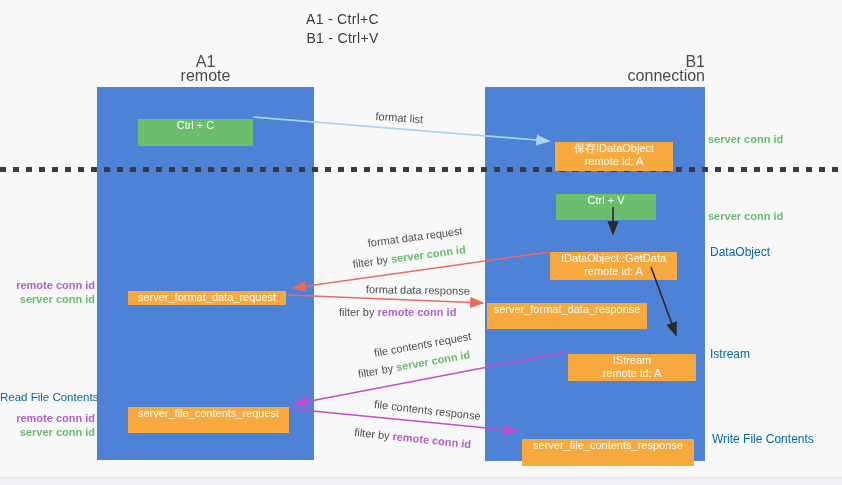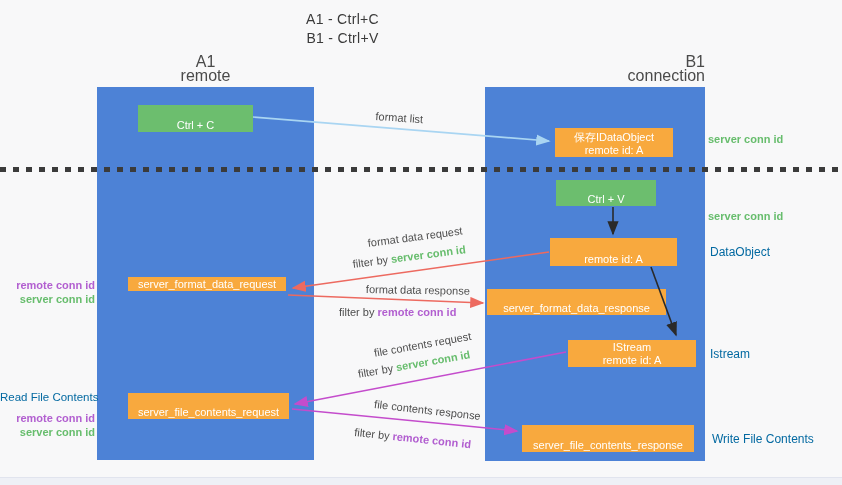--- a/index.html
+++ b/index.html
@@ -22,22 +22,22 @@
 
   .column { position:absolute; background:var(--column-blue,#4d82d6); z-index:1; }
 
   .dotted {
     position:absolute; left:0; top:167px; width:842px; height:5px; z-index:2;
     background:repeating-linear-gradient(to right, #3b3b3b 0 6px, transparent 6px 13px);
   }
 
   .node {
     position:absolute; z-index:3; color:#fff; text-align:center;
-    display:flex; flex-direction:column; justify-content:flex-end;
-    font-size:11px; line-height:13px;
+    display:flex; flex-direction:column; justify-content:flex-start;
+    font-size:11px; line-height:13px;margin-top:14px;
   }
   .node.green  { background:var(--green-button,#6cbe6e); }
   .node.orange { background:var(--orange-box,#f8a93e); }
 
   .ann { position:absolute; z-index:3; font-size:12px; color:#0369a1; white-space:nowrap; }
   .ann.green  { color:var(--green-text,#67bd6d); font-weight:bold; font-size:11px; }
   .ann.right-align { text-align:right; }
   .conn-pair { position:absolute; z-index:3; width:95px; text-align:right; font-size:11px; font-weight:bold; line-height:14px; white-space:nowrap; }
   .conn-pair .purple { color:var(--purple-text,#b25fd0); }
   .conn-pair .green  { color:var(--green-text,#67bd6d); }
@@ -87,28 +87,29 @@
   <div class="node orange" style="left:555px; top:128px; width:118px; height:29px;">
     <span>保存IDataObject</span>
     <span>remote id: A</span>
   </div>
 
   <div class="node green" style="left:556px; top:180px; width:100px; height:26px;">
     <span>Ctrl + V</span>
   </div>
 
   <div class="node orange" style="left:550px; top:238px; width:127px; height:28px;">
+    <span>IDataObject::GetData</span>
     <span>remote id: A</span>
   </div>
 
   <div class="node orange" style="left:128px; top:277px; width:158px; height:14px;">
     <span>server_format_data_request</span>
   </div>
 
-  <div class="node orange" style="left:487px; top:289px; width:179px; height:26px;">
+  <div class="node orange" style="left:487px; top:289px; width:160px; height:26px;">
     <span>server_format_data_response</span>
   </div>
 
   <div class="node orange" style="left:568px; top:340px; width:128px; height:27px;">
     <span>IStream</span>
     <span>remote id: A</span>
   </div>
 
   <div class="node orange" style="left:128px; top:393px; width:161px; height:26px;">
     <span>server_file_contents_request</span>

